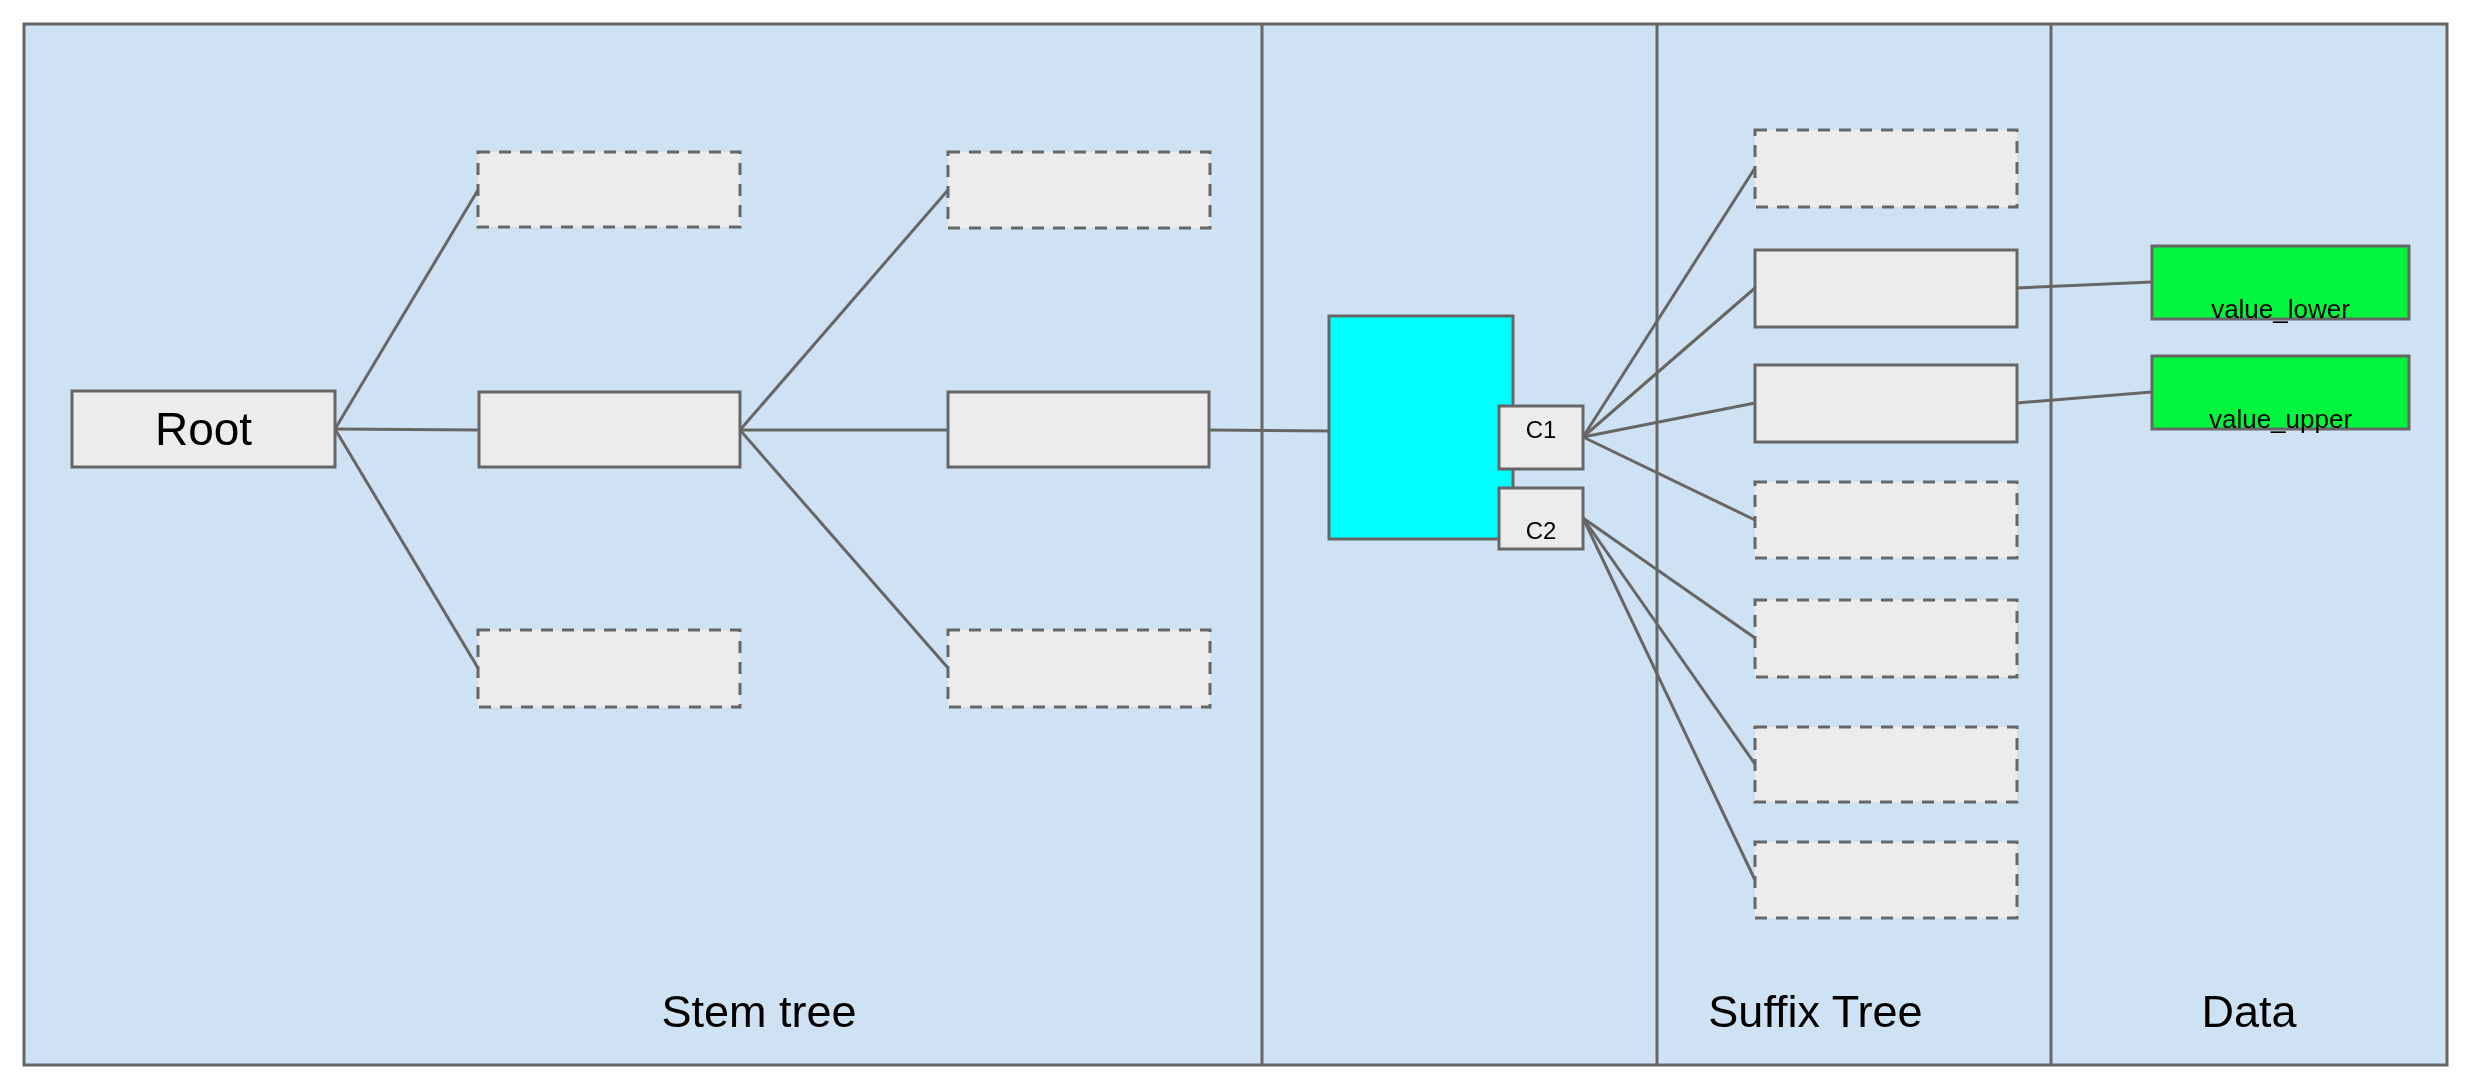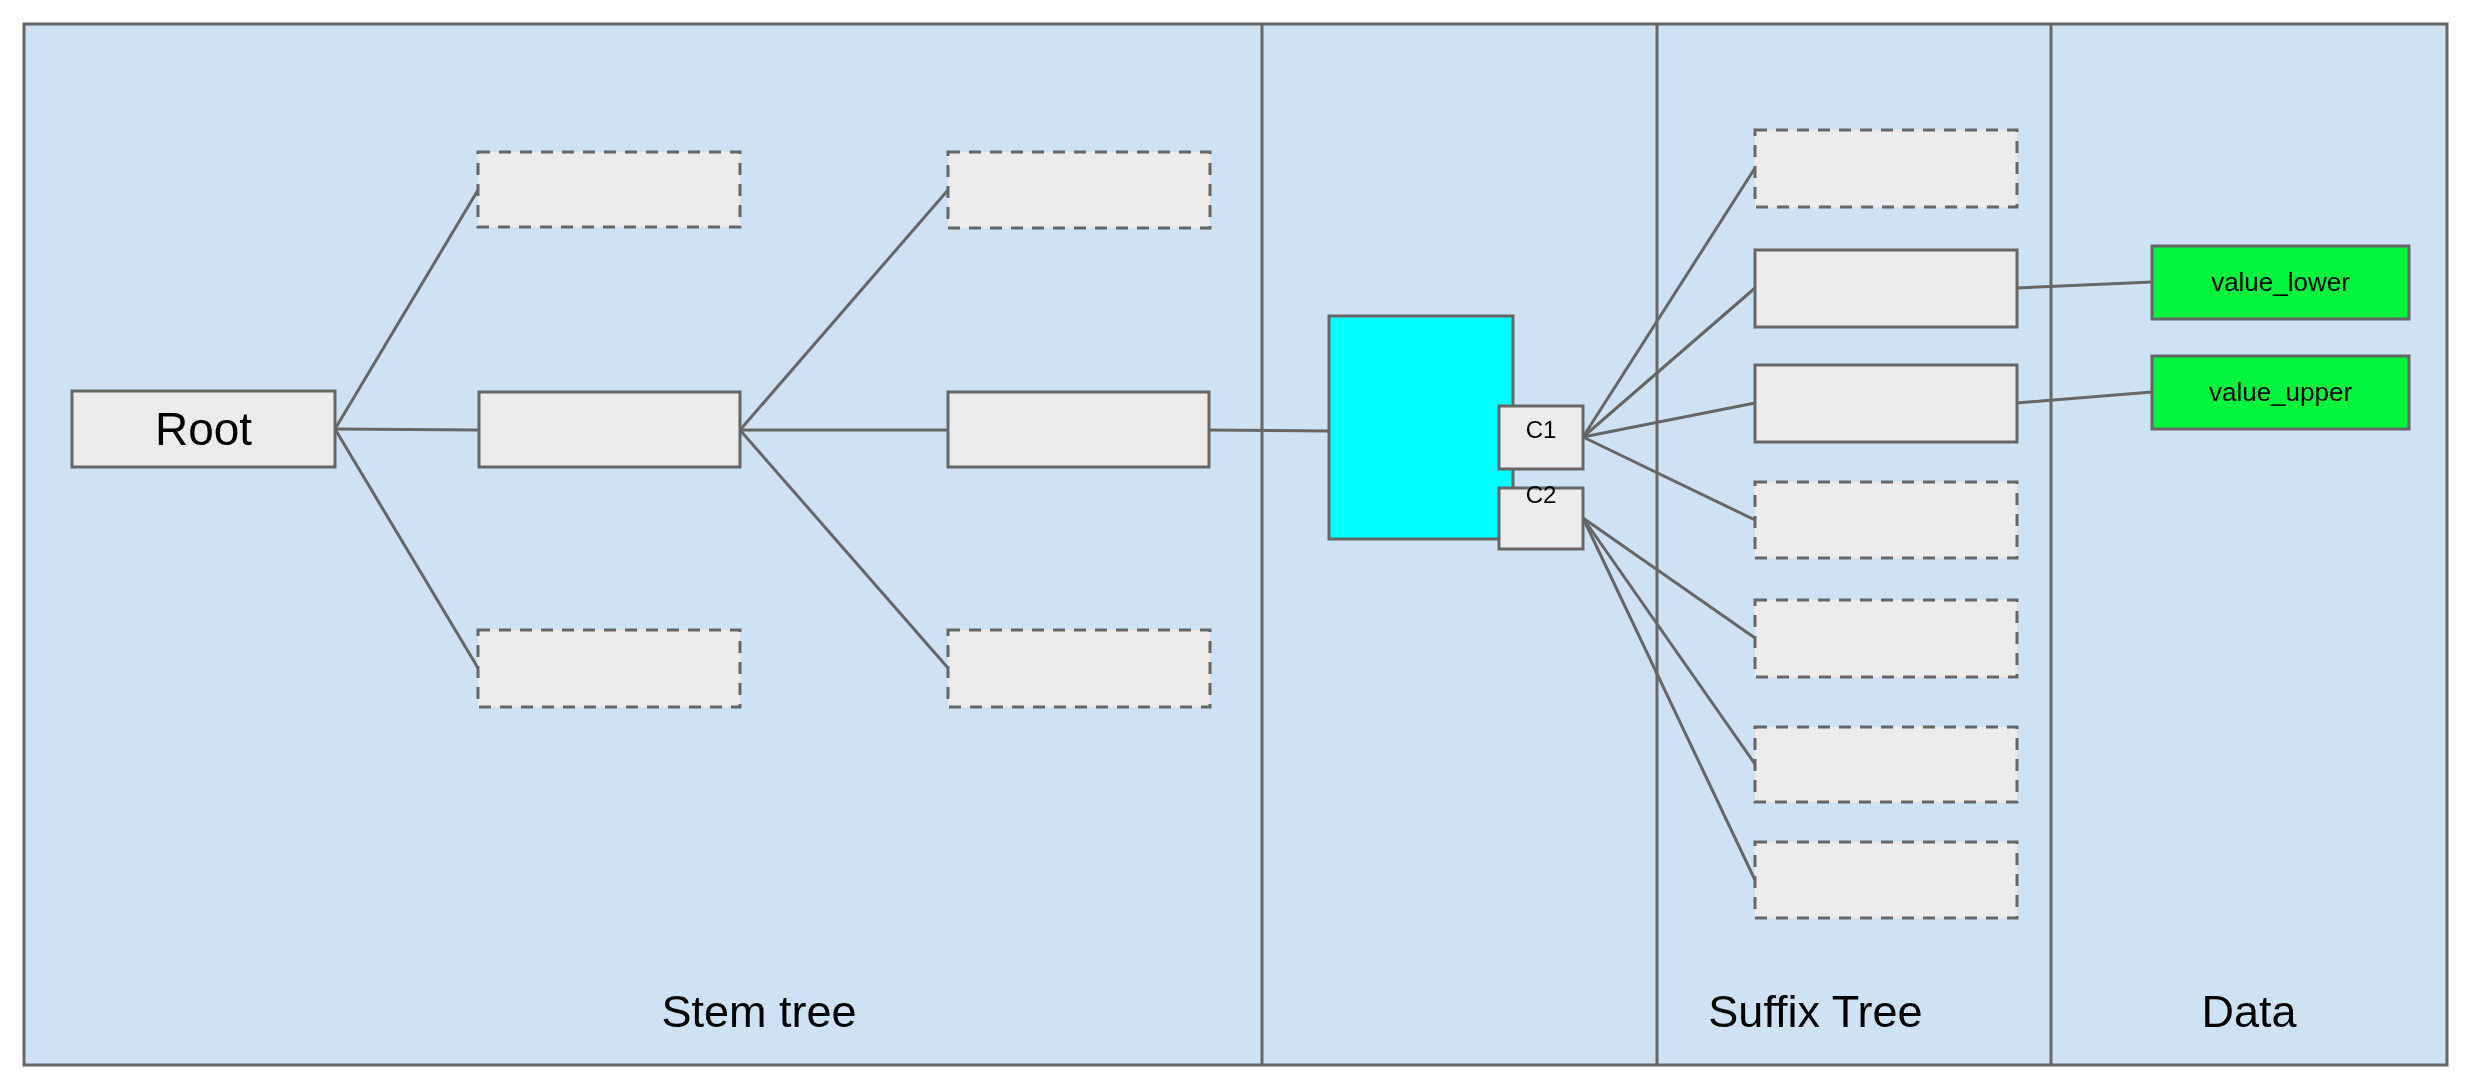--- a/index.html
+++ b/index.html
@@ -37,25 +37,26 @@
     left: 1329px; top: 316px; width: 184px; height: 223px;
     font-size: 30px;
     line-height: 33px;
     white-space: pre-line;
   }
   .c1-label {
     left: 1499px; top: 406px; width: 84px; height: 48px;
     font-size: 24px;
   }
   .c2-label {
-    left: 1499px; top: 464px; width: 84px; height: 61px;
+    left: 1499px; top: 500px; width: 84px; height: 61px;
     font-size: 24px;
   }
   .value-label {
     font-size: 26px;
+    margin-top: 27px;
   }
   .value-lower-label { left: 2152px; top: 246px; width: 257px; height: 73px; }
   .value-upper-label { left: 2152px; top: 356px; width: 257px; height: 73px; border-radius: 17px; }
   .section-label {
     position: absolute;
     top: 986px;
     height: 52px;
     display: flex;
     align-items: center;
     justify-content: center;

